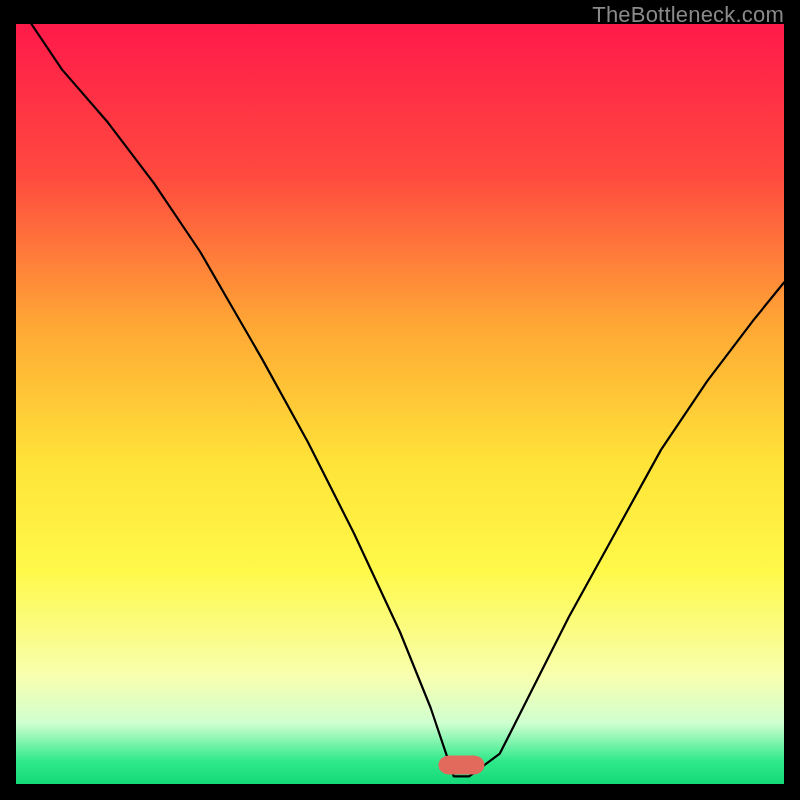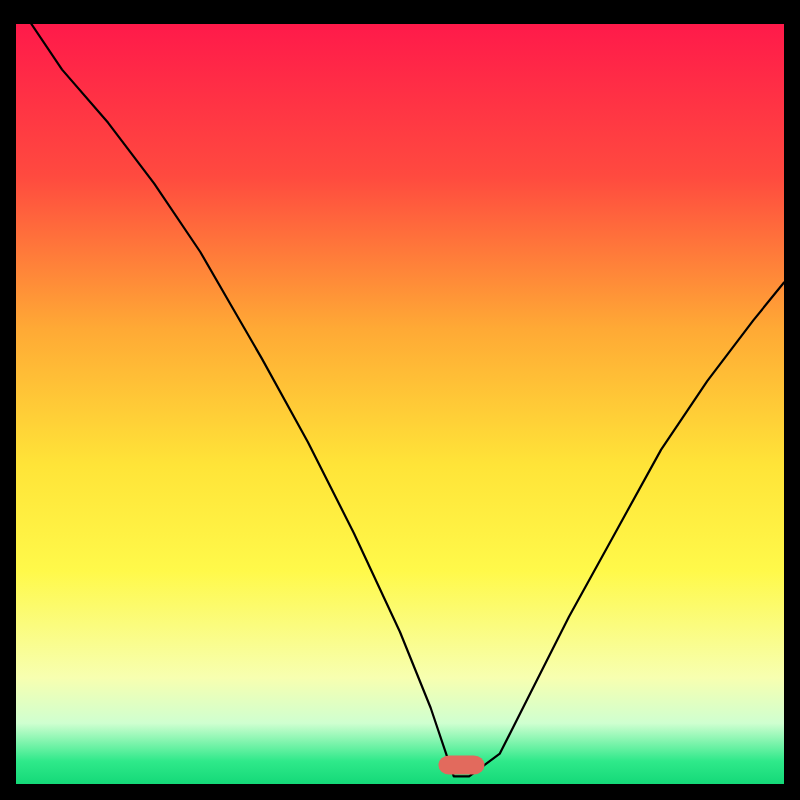--- a/index.html
+++ b/index.html
@@ -39,20 +39,21 @@
   svg {
     display: block;
     width: 100%;
     height: 100%;
   }
 </style>
 </head>
 <body>
 
 <div class="frame">
+  <div class="watermark">TheBottleneck.com</div>
 
   <div class="plot-area">
     <svg viewBox="0 0 768 760" preserveAspectRatio="none">
       <defs>
         <linearGradient id="bg-grad" x1="0" y1="0" x2="0" y2="1">
             <stop offset="0%" stop-color="#ff1a4a"></stop>
             <stop offset="20%" stop-color="#ff4a3f"></stop>
             <stop offset="40%" stop-color="#ffa935"></stop>
             <stop offset="57.99999999999999%" stop-color="#ffe438"></stop>
             <stop offset="72%" stop-color="#fff94a"></stop>

